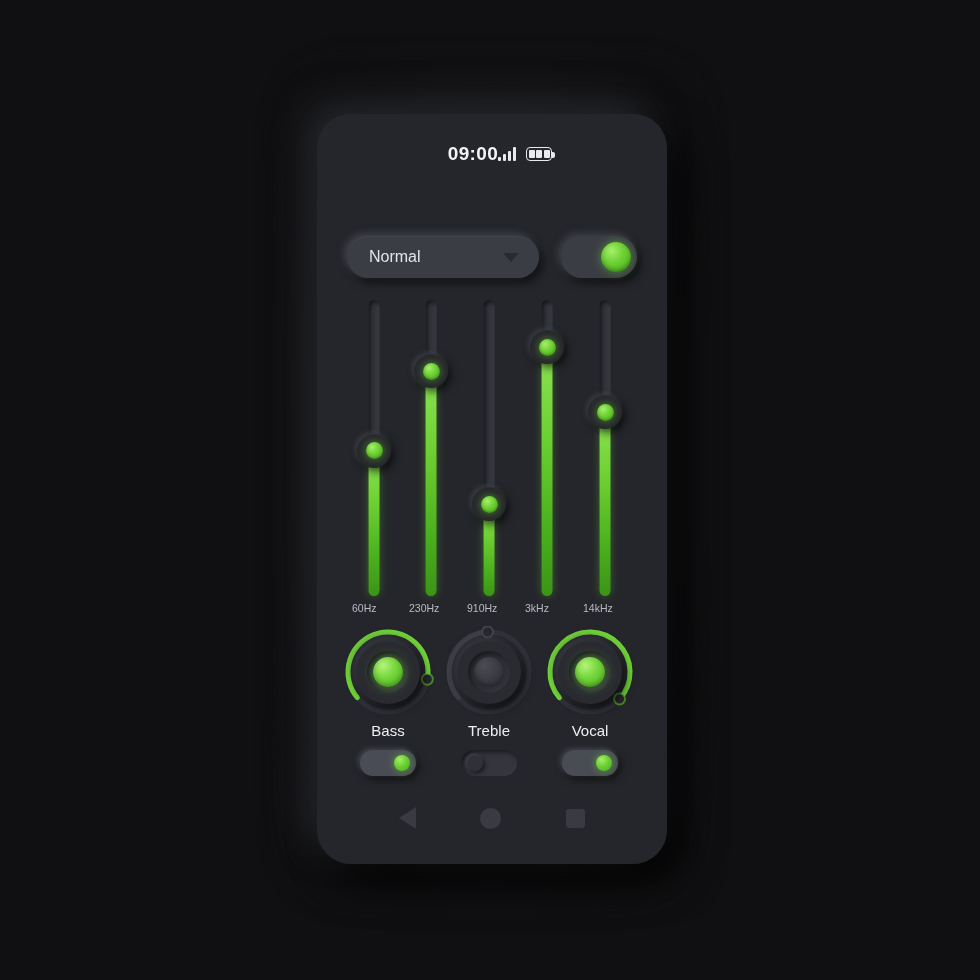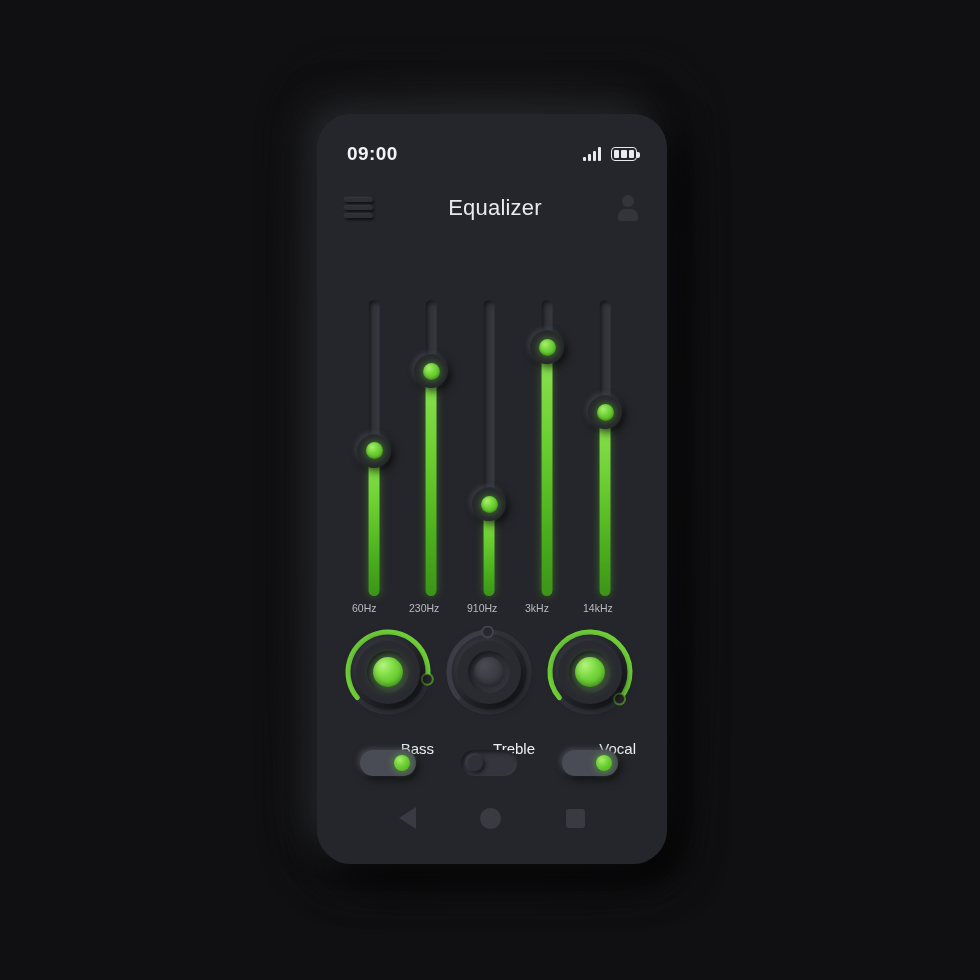--- a/index.html
+++ b/index.html
@@ -25,22 +25,22 @@
     box-shadow:
       -14px -14px 34px rgba(52,54,60,.55),
       16px 18px 40px rgba(0,0,0,.80),
       inset 0 1px 0 rgba(255,255,255,.035);
     overflow:hidden;
   }
   .screen{ position:absolute; inset:0; background:#25262b; border-radius:34px; }
 
   
   .statusbar{
-    position:absolute; left:0; top:26px; width:100%; height:28px;
-    display:flex; align-items:center; justify-content:space-between;
+    position:absolute; left:8px; top:26px; width:100%; height:28px;
+    display:flex; align-items:center; justify-content:center;
     padding:0 30px;
   }
   .clock{ color:#f2f3f5; font-size:19px; font-weight:bold; letter-spacing:.4px; }
   .status-right{ display:flex; align-items:center; gap:10px; }
   .signal{ display:flex; align-items:flex-end; gap:2px; height:14px; }
   .signal i{ display:block; width:3px; background:#e9eaee; border-radius:1px; }
   .signal i:nth-child(1){ height:4px; }
   .signal i:nth-child(2){ height:7px; }
   .signal i:nth-child(3){ height:10px; }
   .signal i:nth-child(4){ height:14px; }
@@ -134,21 +134,21 @@
   }
   .knobcore{ width:30px; height:30px; border-radius:50%; }
   .knobcore.on{
     background:radial-gradient(circle at 34% 28%, #b4f37d 0%, #79d93f 40%, #49b01b 100%);
     box-shadow:0 0 12px rgba(106,214,50,.55), inset 0 -2px 5px rgba(0,0,0,.28);
   }
   .knobcore.off{
     background:radial-gradient(circle at 34% 28%, #4a4b53 0%, #3a3b42 55%, #303138 100%);
     box-shadow:inset 0 -2px 5px rgba(0,0,0,.35);
   }
-  .knoblabel{ position:absolute; top:114px; width:100%; text-align:right; color:#eceef2; font-size:15px; }
+  .knoblabel{ position:absolute; top:96px; width:100%; text-align:center; color:#eceef2; font-size:15px; }
 
   
   .smalltoggles{ position:absolute; left:0; top:636px; width:100%; height:30px; }
   .stoggle{
     position:absolute; width:56px; height:26px; border-radius:13px;
     background:#494b55;
     box-shadow:-2px -2px 5px rgba(84,87,98,.6), 3px 4px 8px rgba(0,0,0,.52);
     cursor:pointer;
   }
   .stoggle.off{ background:#35363d; box-shadow:inset 2px 2px 5px rgba(0,0,0,.6), inset -1px -1px 3px rgba(78,80,90,.4); }
@@ -186,33 +186,30 @@
               <i></i>
             </div>
           <div class="battery">
               <b></b>
               <b></b>
               <b></b>
             </div>
         </div>
       </div>
 
-      <div class="appbar">
-        <div class="hamburger">
-            <span></span>
-            <span></span>
-            <span></span>
-          </div>
-        <div class="apptitle">Equalizer</div>
-        <div class="avatar">
-            <div class="head"></div>
-            <div class="body"></div>
-          </div>
+
+      <div class="presetrow">
+        <div class="dropdown">
+          <span class="val">Normal</span>
+          <span class="caret"></span>
+        </div>
+        <div class="bigtoggle">
+          <span class="dot"></span>
+        </div>
       </div>
-
 
       <div class="sliders" id="sliders">
           <div class="slider" style="left: 35px; top: 0px;">
             <div class="strack"></div>
             <div class="sfill" style="top: 154.96px; height: 145.04px;"></div>
             <div class="sthumb" style="top: 154.96px;">
               <i></i>
             </div>
             <div class="slabel">60Hz</div>
           </div>

